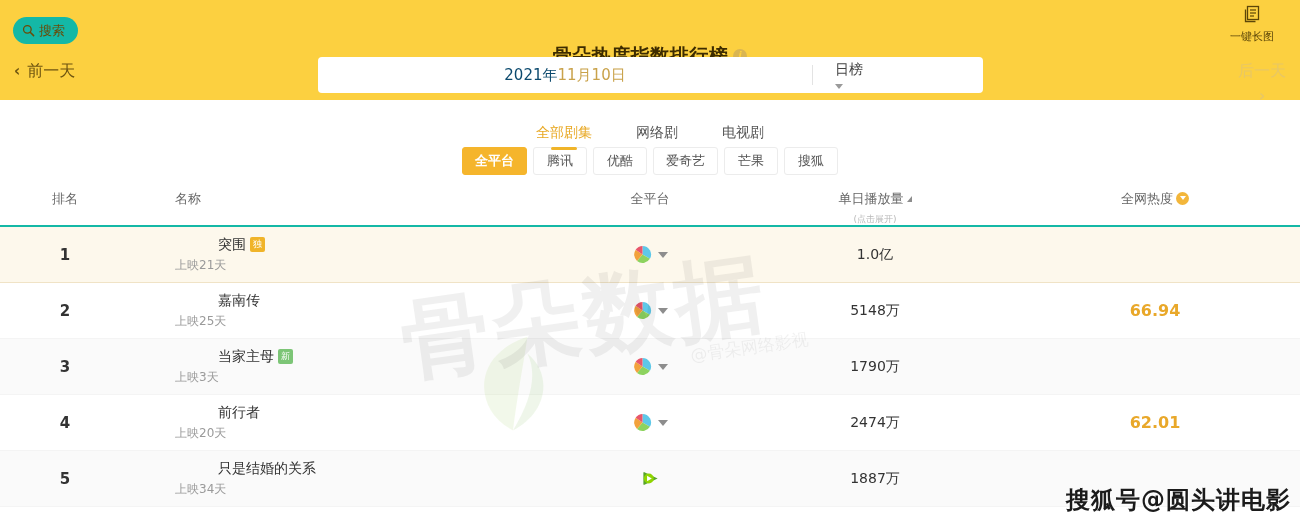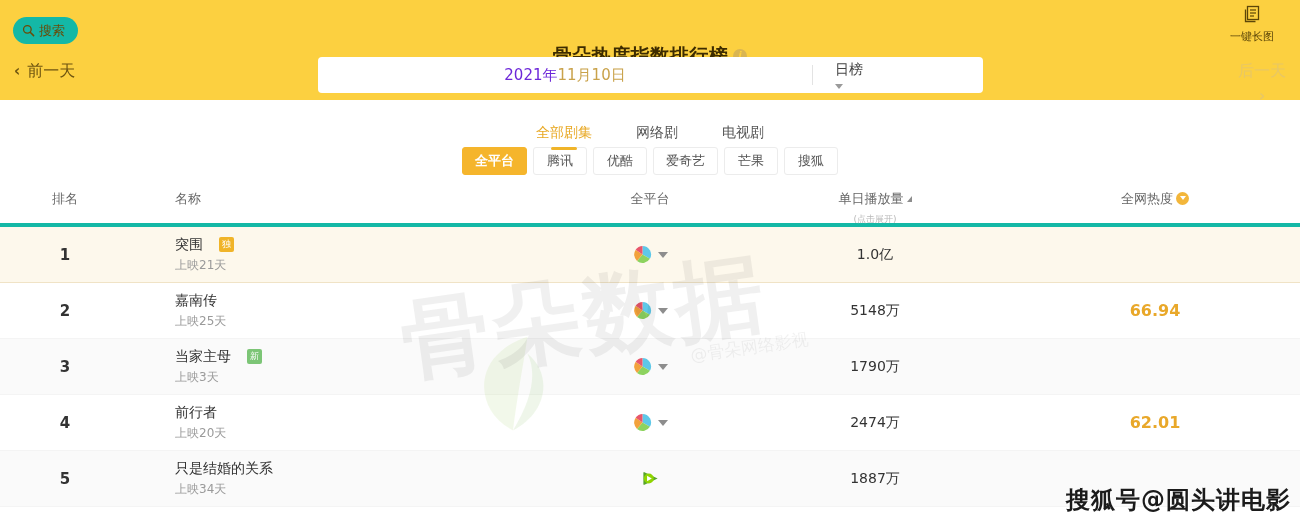--- a/index.html
+++ b/index.html
@@ -63,21 +63,21 @@
   .datebar {
     position: absolute; left: 318px; top: 57px;
     width: 665px; height: 36px;
     background: #fff; border-radius: 4px;
     display: flex; align-items: center;
   }
   .datebar .dateval {
     flex: 1; text-align: center;
     font-size: 15px; color: #444; cursor: pointer;
   }
-  .datebar .dateval .y { color: #6d28d9; }
+  .datebar .dateval .y { color: #0c4a6e; }
   .datebar .dateval .m { color: #c9a24a; }
   .datebar .sep { width: 1px; height: 20px; background: #e3e3e3; }
   .datebar .rank-sel {
     width: 170px; padding-left: 22px;
     font-size: 14px; color: #444; cursor: pointer;
     display: flex; gap: 5px; flex-direction: column;
   }
   .caret-d {
     width: 0; height: 0; display: inline-block;
     border-left: 4px solid transparent;
@@ -113,21 +113,21 @@
   }
   .plat.active {
     background: #f5b52c; border-color: #f5b52c; color: #fff; font-weight: bold;
   }
 
   
   .table { position: relative; width: 1300px; }
   .thead {
     display: flex; align-items: flex-start;
     height: 45px; padding-top: 8px;
-    border-bottom: 4px solid #14b8a6;
+    border-bottom: 2px solid #14b8a6;
     font-size: 13px; color: #666;
   }
   .c-rank  { width: 130px; text-align: center; }
   .c-name  { width: 430px; padding-left: 45px; }
   .c-plat  { width: 180px; text-align: center; }
   .c-play  { width: 270px; text-align: center; }
   .c-heat  { width: 290px; text-align: center; }
 
   .sub-note { font-size: 9px; color: #b9b9b9; margin-top: 5px; }
   .sort-tri {
@@ -150,21 +150,21 @@
 
   .trow {
     display: flex; align-items: center; height: 56px;
     border-bottom: 1px solid #f4f4f4;
     position: relative;
   }
   .trow.r1 { background: #fdf8ec; border-bottom: 1px solid #f0e3c6; }
   .trow.alt { background: #fafafa; }
   .rank-num { width: 130px; text-align: center; font-size: 15px; font-weight: bold; color: #333; }
   .name-cell { width: 430px; padding-left: 45px; }
-  .name-line { display: flex; align-items: center; gap: 16px; }
+  .name-line { display: flex; align-items: center; gap: 4px; margin-left: 43px; }
   .title-txt { font-size: 14px; color: #333; }
   .badge {
     width: 15px; height: 15px; border-radius: 2px;
     font-size: 9px; color: #fff; line-height: 15px; text-align: center;
     display: inline-block; overflow: hidden;
   }
   .badge.b-orange { background: #f0b429; }
   .badge.b-green  { background: #7cc576; }
   .sub-txt { font-size: 12px; color: #9a9a9a; margin-top: 3px; }
 

